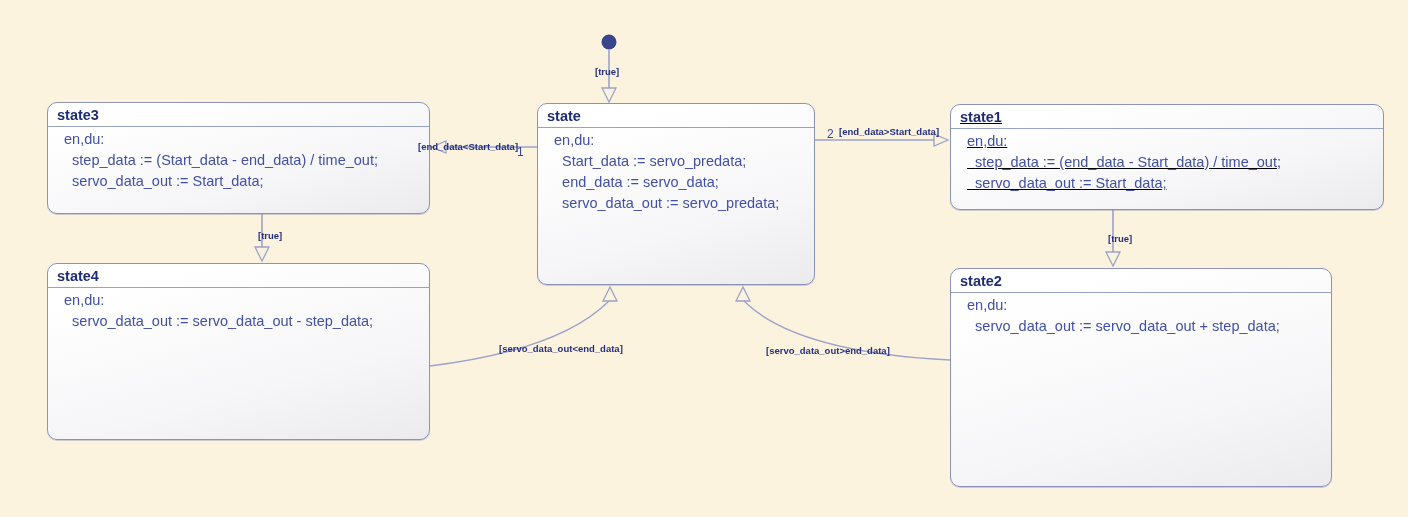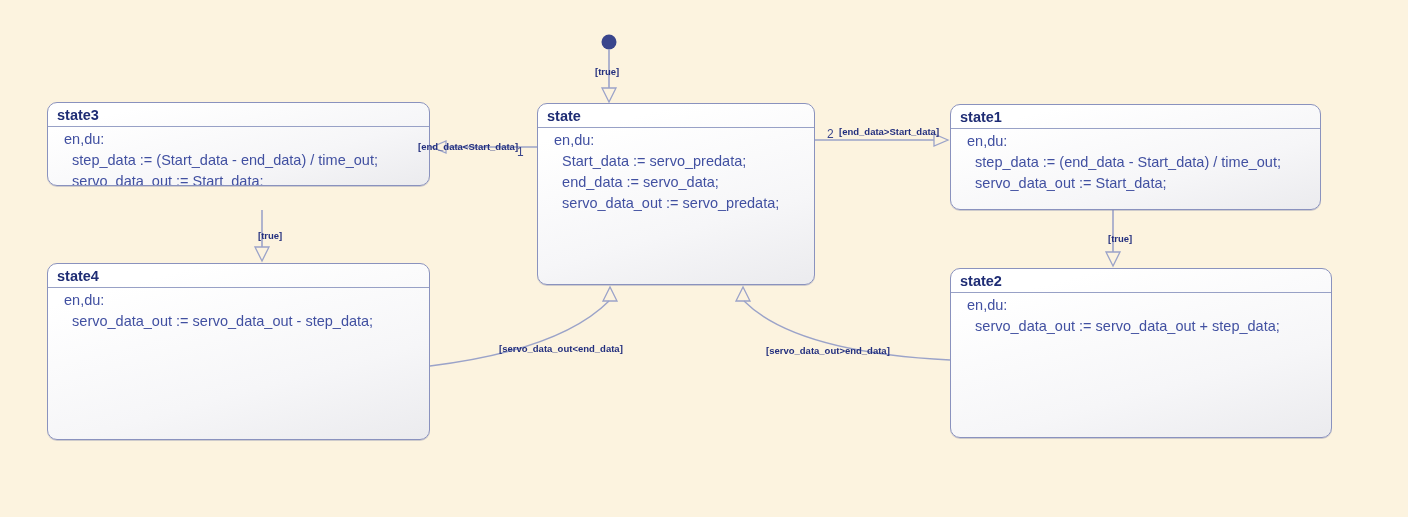--- a/index.html
+++ b/index.html
@@ -92,41 +92,41 @@
   </svg>
 
   <div class="state" style="left:537px; top:103px; width:278px; height:182px;">
     <div class="state-header">state</div>
     <div class="state-body">en,du:
   Start_data := servo_predata;
   end_data := servo_data;
   servo_data_out := servo_predata;</div>
   </div>
 
-  <div class="state" style="left:47px; top:102px; width:383px; height:84px;">
+  <div class="state" style="left:47px; top:102px; width:383px; height:112px;">
     <div class="state-header">state3</div>
     <div class="state-body">en,du:
   step_data := (Start_data - end_data) / time_out;
   servo_data_out := Start_data;</div>
   </div>
 
-  <div class="state" style="left:950px; top:104px; width:371px; height:106px;">
+  <div class="state" style="left:950px; top:104px; width:434px; height:106px;text-decoration:underline;">
     <div class="state-header">state1</div>
     <div class="state-body">en,du:
   step_data := (end_data - Start_data) / time_out;
   servo_data_out := Start_data;</div>
   </div>
 
   <div class="state" style="left:47px; top:263px; width:383px; height:177px;">
     <div class="state-header">state4</div>
     <div class="state-body">en,du:
   servo_data_out := servo_data_out - step_data;</div>
   </div>
 
-  <div class="state" style="left:950px; top:268px; width:382px; height:170px;">
+  <div class="state" style="left:950px; top:268px; width:382px; height:219px;">
     <div class="state-header">state2</div>
     <div class="state-body">en,du:
   servo_data_out := servo_data_out + step_data;</div>
   </div>
 
   <span class="tlabel" style="left:595px; top:66px;">[true]</span>
 
   <span class="tlabel" style="left:418px; top:141px;">[end_data&lt;Start_data]</span>
   <span class="tnum" style="left:517px; top:146px;">1</span>
 

